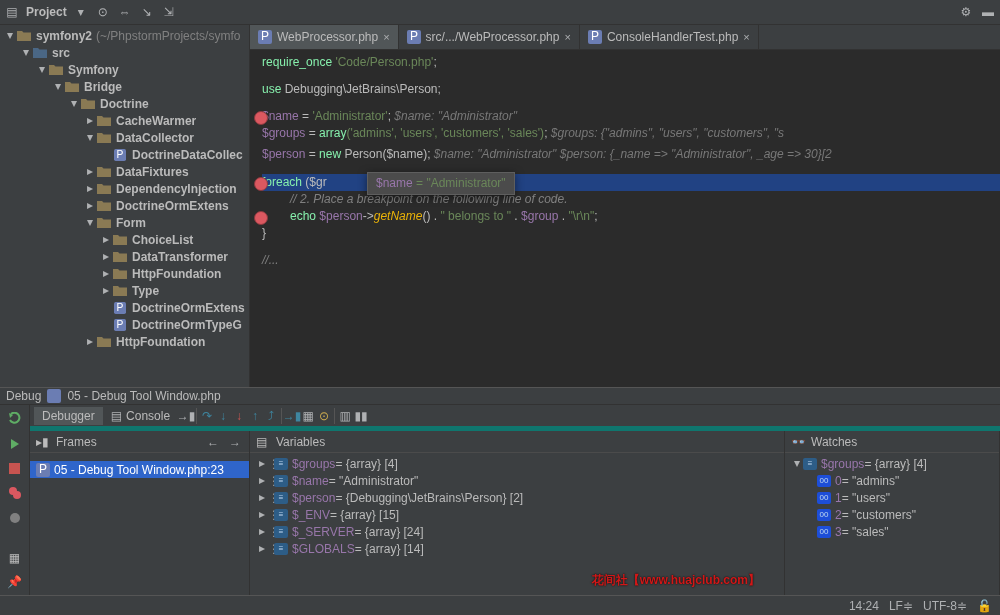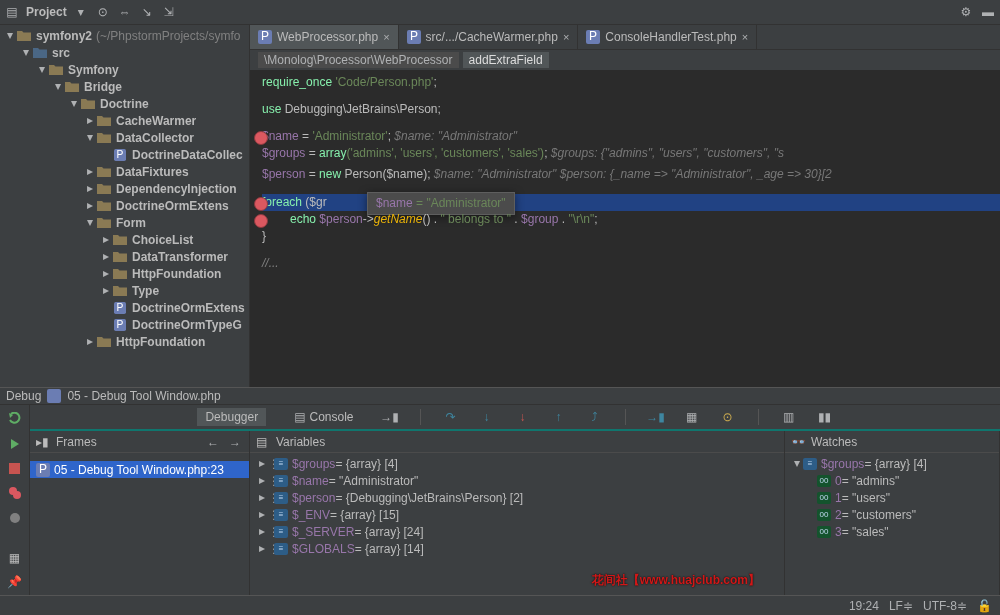--- a/index.html
+++ b/index.html
@@ -38,39 +38,39 @@
 .cmt { color:#808080; font-style:italic; }
 .inl { color:#787878; font-style:italic; }
 .hl-line { background:#214283; display:inline-block; width:100%; }
 .tooltip { position:absolute; background:#4b4b4b; border:1px solid #5e5e5e; padding:2px 8px; color:#6a8759; font-family:"Consolas",monospace; box-shadow:0 2px 8px rgba(0,0,0,.5); }
 .tooltip .tvar { color:#9876aa; }
 .debug-header { height:18px; background:#3c3f41; border-top:1px solid #555; border-bottom:1px solid #323232; display:flex; align-items:center; padding:0 6px; gap:6px; font-size:11px; color:#bbbbbb; }
 .debug-panel { height:210px; display:flex; background:#3c3f41; }
 .debug-left { width:30px; background:#3c3f41; border-right:1px solid #323232; display:flex; flex-direction:column; align-items:center; gap:8px; padding-top:6px; }
 .debug-left .btn { width:18px; height:18px; display:flex; align-items:center; justify-content:center; cursor:pointer; }
 .debug-body { flex:1; display:flex; flex-direction:column; }
-.debug-tabs { height:26px; display:flex; align-items:center; gap:20px; padding:0 4px; border-bottom:2px solid #0f766e;justify-content:center; }
+.debug-tabs { height:26px; display:flex; align-items:center; gap:0; padding:0 4px; border-bottom:5px solid #0f766e; }
 .dtab { padding:2px 8px; display:flex; align-items:center; gap:4px; cursor:pointer; color:#bbbbbb; }
 .dtab.active { background:#515658; }
 .dicon { width:16px; height:16px; display:flex; align-items:center; justify-content:center; color:#afb1b3; cursor:pointer; }
 .dsep { width:1px; height:16px; background:#555; margin:0 2px; }
 .panels { flex:1; display:flex; }
 .panel { border-right:1px solid #323232; display:flex; flex-direction:column; }
 .panel-header { height:22px; background:#3c3f41; border-bottom:1px solid #4b4b4b; display:flex; align-items:center; padding:0 6px; gap:6px; color:#bbbbbb; font-size:11px; }
 .panel-header .ph-icon { width:14px; height:14px; }
 .panel-body { flex:1; overflow:hidden; padding:2px 0; }
 .frames { width:220px; }
 .vars { flex:1; }
 .watches { width:215px; }
 .var-row, .frame-row, .watch-row { display:flex; align-items:center; height:17px; padding-left:6px; white-space:nowrap; font-family:"Segoe UI",Arial,sans-serif; font-size:12px; cursor:pointer; }
 .frame-row.selected { background:#2f65ca; color:#fff; }
 .var-name { color:#9876aa; }
 .var-val { color:#bbbbbb; }
 .arr-tag { width:14px; height:12px; background:#2d5d87; color:#c0d8f0; font-size:8px; display:inline-flex; align-items:center; justify-content:center; margin-right:4px; border-radius:2px; }
-.arr-tag.blue { background:#14532d; }
+.arr-tag.blue { background:#1d4ed8; }
 .status-bar { position:absolute; bottom:0; left:0; right:0; height:20px; background:#3c3f41; border-top:1px solid #555; display:flex; align-items:center; justify-content:flex-end; padding:0 8px; gap:10px; font-size:11px; color:#afb1b3; }
 .overlay-text { position:absolute; font-family:"SimSun",serif; font-size:18px; color:#d01818; font-weight:bold; text-shadow:0 0 2px #000; pointer-events:none; }
 </style>
 </head>
 <body>
 
 <div class="toolbar">
   <span class="icon">▤</span>
   <span class="label">Project</span>
   <span class="icon">▾</span>
@@ -277,55 +277,52 @@
           <span>WebProcessor.php</span>
           <span class="close-x">×</span>
         </div>
         <div class="tab inactive">
           <span class="file-icon">
             <svg viewBox="0 0 14 14">
               <rect width="14" height="14" rx="2" fill="#6b7db3"></rect>
               <text x="7" y="10" text-anchor="middle" fill="#fff" font-size="7">P</text>
             </svg>
           </span>
-          <span>src/.../CacheWarmer.php</span>
+          <span>src/.../WebProcessor.php</span>
           <span class="close-x">×</span>
         </div>
         <div class="tab inactive">
           <span class="file-icon">
             <svg viewBox="0 0 14 14">
               <rect width="14" height="14" rx="2" fill="#6b7db3"></rect>
               <text x="7" y="10" text-anchor="middle" fill="#fff" font-size="7">P</text>
             </svg>
           </span>
           <span>ConsoleHandlerTest.php</span>
           <span class="close-x">×</span>
         </div>
       </div>
-    <div class="breadcrumb">
-      <span class="seg">\Monolog\Processor\WebProcessor</span>
-      <span class="seg active">addExtraField</span>
-    </div>
     <div class="code">
       <div><span class="kw">require_once</span> <span class="str">'Code/Person.php'</span><span>;</span></div>
       <div style="height:10px"></div>
       <div><span class="kw">use</span> <span>Debugging\JetBrains\</span><span>Person</span><span>;</span></div>
       <div style="height:10px"></div>
       <div style="position:relative"><span class="bp-wrap" style="top:2px">
             <span class="bp"></span>
           </span><span class="var">$name</span><span> = </span><span class="str">'Administrator'</span><span>;</span><span class="inl">  $name: "Administrator"</span></div>
       <div><span class="var">$groups</span><span> = </span><span class="kw">array</span><span class="str">('admins', 'users', 'customers', 'sales')</span><span>;</span><span class="inl">  $groups: {"admins", "users", "customers", "s</span></div>
       <div style="height:4px"></div>
       <div><span class="var">$person</span><span> = </span><span class="kw">new</span><span> Person</span><span>($name)</span><span>;</span><span class="inl">  $name: "Administrator"  $person: {_name =&gt; "Administrator", _age =&gt; 30}[2</span></div>
       <div style="height:10px"></div>
       <div class="hl-line" style="position:relative"><span class="bp-wrap" style="top:2px">
             <span class="bp"></span>
           </span><span class="kw">foreach</span><span> ($gr</span>
         <span class="tooltip" style="top:-2px; left:105px"><span class="tvar">$name</span><span> = </span><span>"Administrator"</span></span>
       </div>
+      <div style="padding-left:28px"><span class="cmt">// 2. Place a breakpoint on the following line of code.</span></div>
       <div style="position:relative; padding-left:28px"><span class="bp-wrap" style="top:2px; left:-8px">
             <span class="bp"></span>
           </span><span class="kw">echo </span><span class="var">$person</span><span>-&gt;</span><span class="fn">getName</span><span>() . </span><span class="str">" belongs to "</span><span> . </span><span class="var">$group</span><span> . </span><span class="str">"\r\n"</span><span>;</span></div>
       <div>}</div>
       <div style="height:10px"></div>
       <div class="cmt">//...</div>
     </div>
   </div>
 </div>
 
@@ -501,19 +498,19 @@
               <span class="var-name">3</span>
               <span class="var-val"> = "sales"</span>
             </div>
           </div>
       </div>
     </div>
   </div>
 </div>
 
 <div class="status-bar">
-  <span>19:24</span>
+  <span>14:24</span>
   <span>LF≑</span>
   <span>UTF-8≑</span>
   <span>🔓</span>
 </div>
 
 <div class="overlay-text" style="bottom:26px; right:240px"><span>花间社</span><span>【www.huajclub.com】</span></div>
 
 </body></html>

